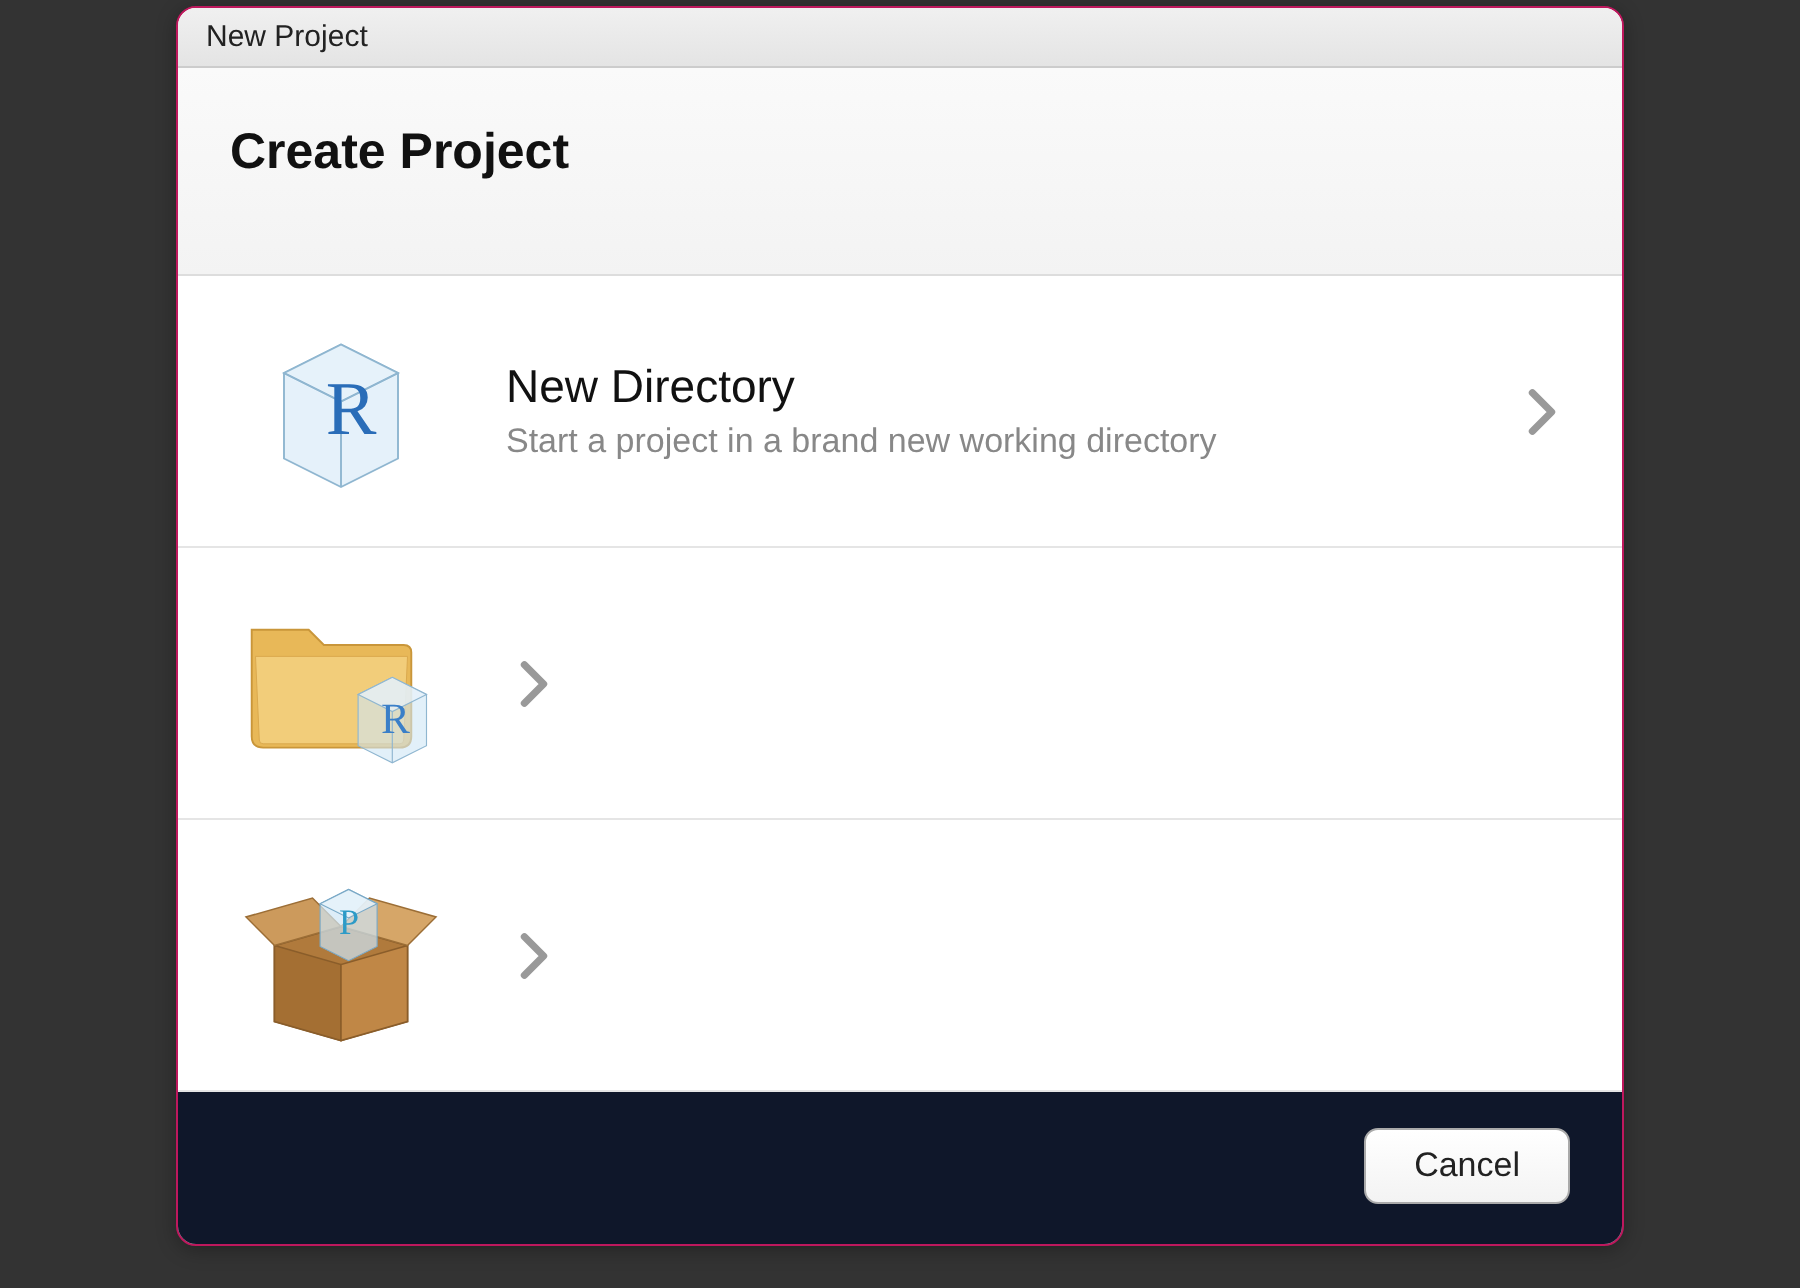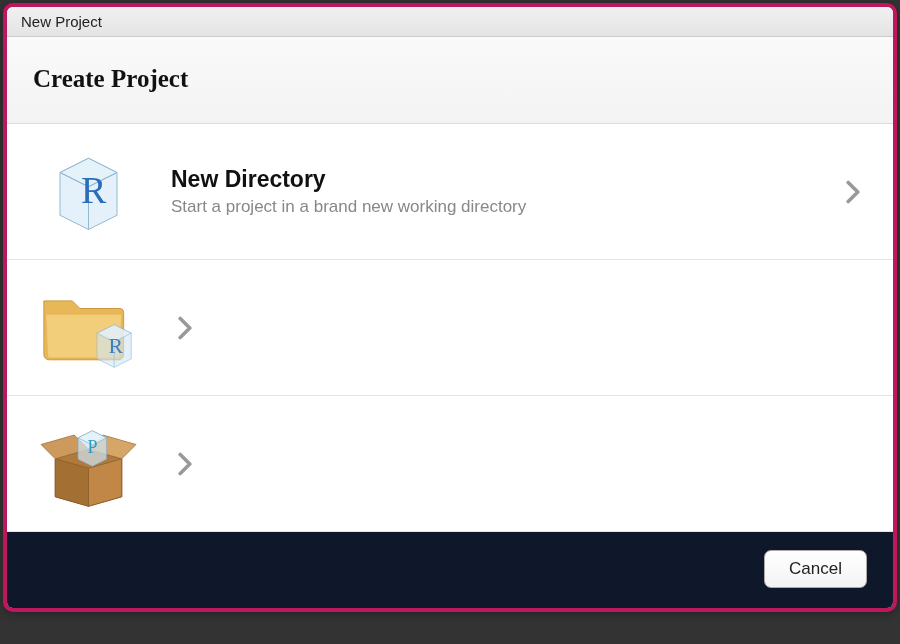--- a/index.html
+++ b/index.html
@@ -11,40 +11,39 @@
       font-family: "Lucida Grande", "Segoe UI", -apple-system, BlinkMacSystemFont, sans-serif;
       background: #333;
       display: flex;
       align-items: flex-start;
       justify-content: center;
       width: 900px;
       height: 644px;
       overflow: hidden;
     }
     .dialog {
-      width: 894px;
+      width: 724px;
       margin: 3px;
       background: #fff;
-      border: 4px solid #be185d;
+      border: 1px solid #be185d;
       border-radius: 10px;
       overflow: hidden;
       box-shadow: 0 2px 10px rgba(0,0,0,0.3);
     }
     .titlebar {
       background: linear-gradient(#f0f0f0, #e4e4e4);
       border-bottom: 1px solid #ccc;
       padding: 6px 14px;
       font-size: 15px;
       color: #222;
     }
     .header {
       background: linear-gradient(#fafafa, #f3f3f3);
-      padding: 28px 26px 30px 26px;
+      padding: 28px 26px 46px 26px;
       border-bottom: 1px solid #ddd;
-      font-family: Liberation Serif, serif;
     }
     .header-title {
       font-size: 25px;
       font-weight: bold;
       color: #111;
     }
     .option-list {
       background: #fff;
     }
     .option-row {
@@ -61,21 +60,21 @@
       display: flex;
       align-items: center;
       justify-content: center;
       margin-right: 28px;
     }
     .option-text {
       flex: 1;
     }
     .option-title {
       font-size: 23px;
-      font-weight: bold;
+      font-weight: normal;
       color: #111;
       margin-bottom: 4px;
     }
     .option-desc {
       font-size: 17px;
       color: #888;
     }
     .chevron {
       width: 28px;
       height: 28px;

